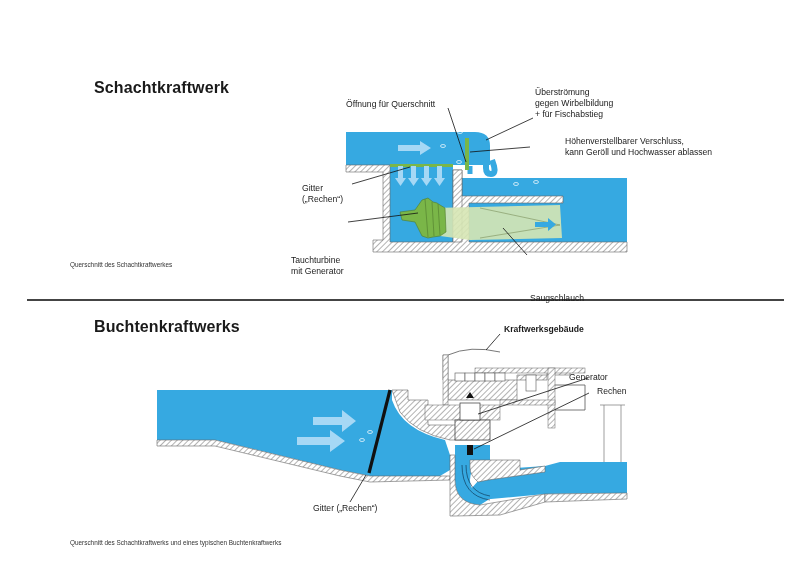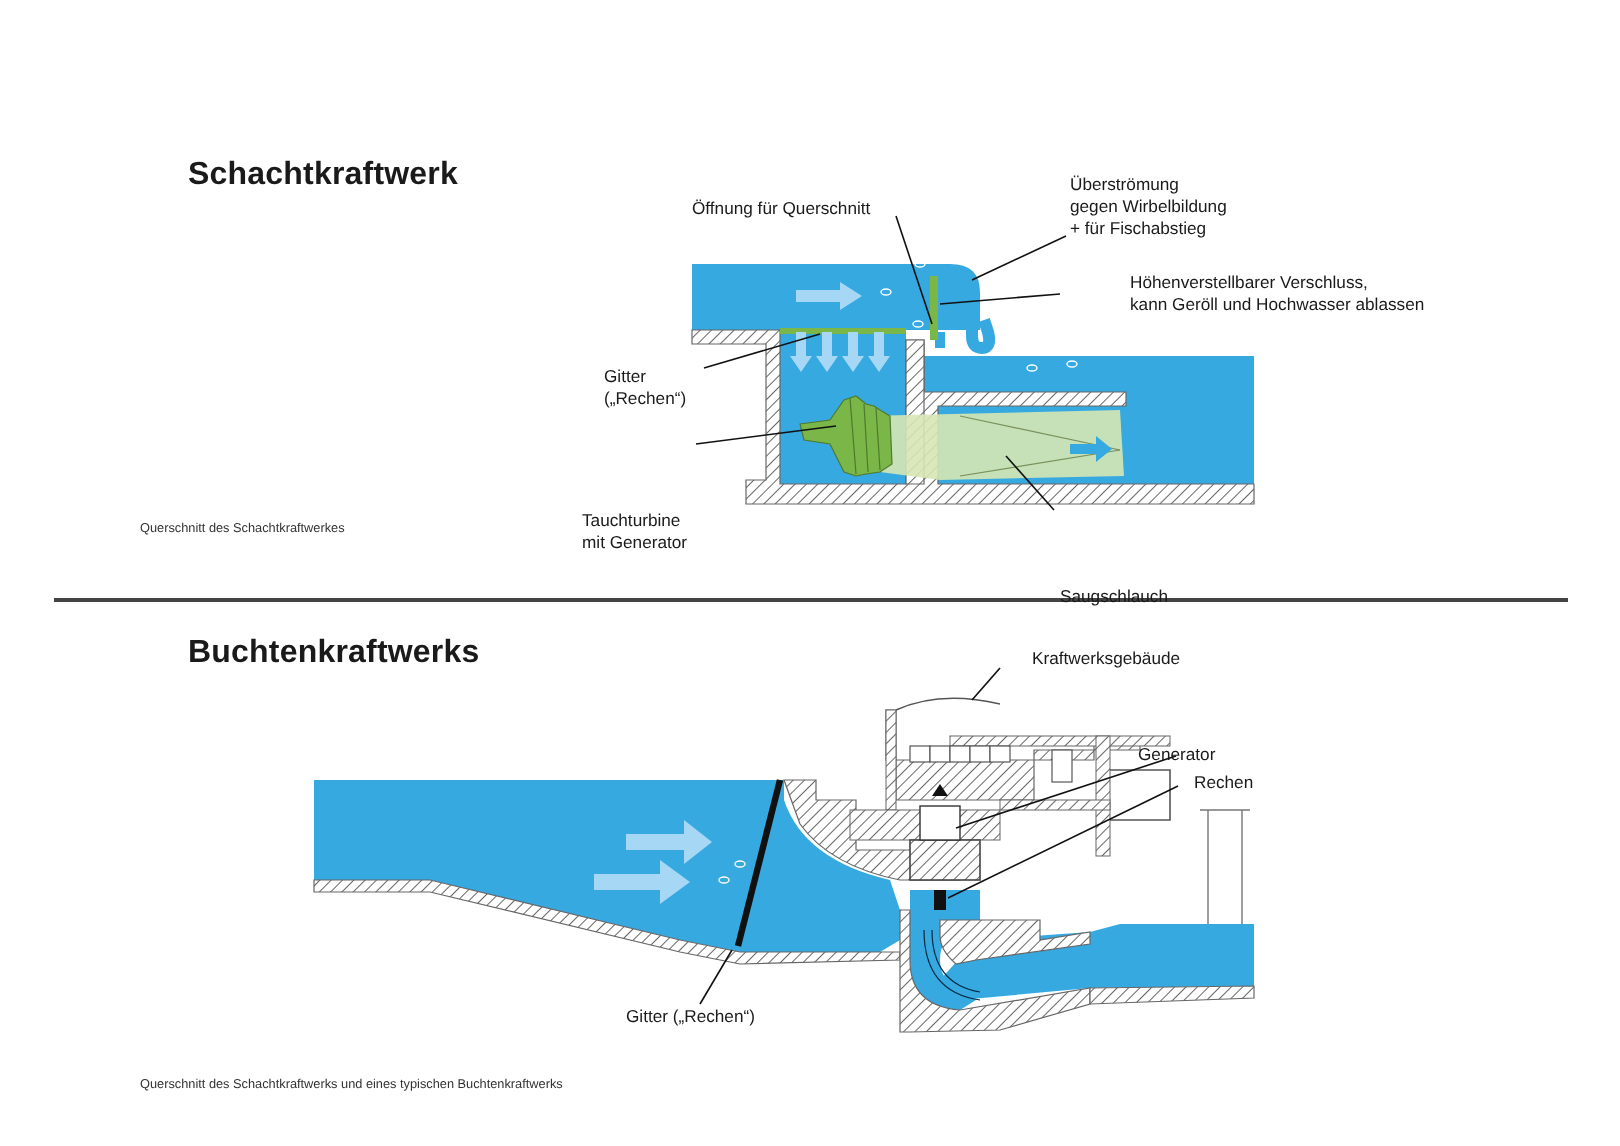--- a/index.html
+++ b/index.html
@@ -151,16 +151,16 @@
 gegen Wirbelbildung
 + für Fischabstieg</div>
 <div class="label" style="left:565px; top:136px;">Höhenverstellbarer Verschluss,
 kann Geröll und Hochwasser ablassen</div>
 <div class="label" style="left:302px; top:183px;">Gitter
 („Rechen“)</div>
 <div class="label" style="left:291px; top:215px;margin-top:40px;">Tauchturbine
 mit Generator</div>
 <div class="label" style="left:530px; top:258px;margin-top:35px;">Saugschlauch</div>
 
-<div class="label" style="left:516px; top:324px;">Kraftwerksgebäude</div>
+<div class="label" style="left:504px; top:324px;font-weight:bold;">Kraftwerksgebäude</div>
 <div class="label" style="left:569px; top:372px;">Generator</div>
 <div class="label" style="left:597px; top:386px;">Rechen</div>
 <div class="label" style="left:313px; top:503px;">Gitter („Rechen“)</div>
 
 </body></html>

